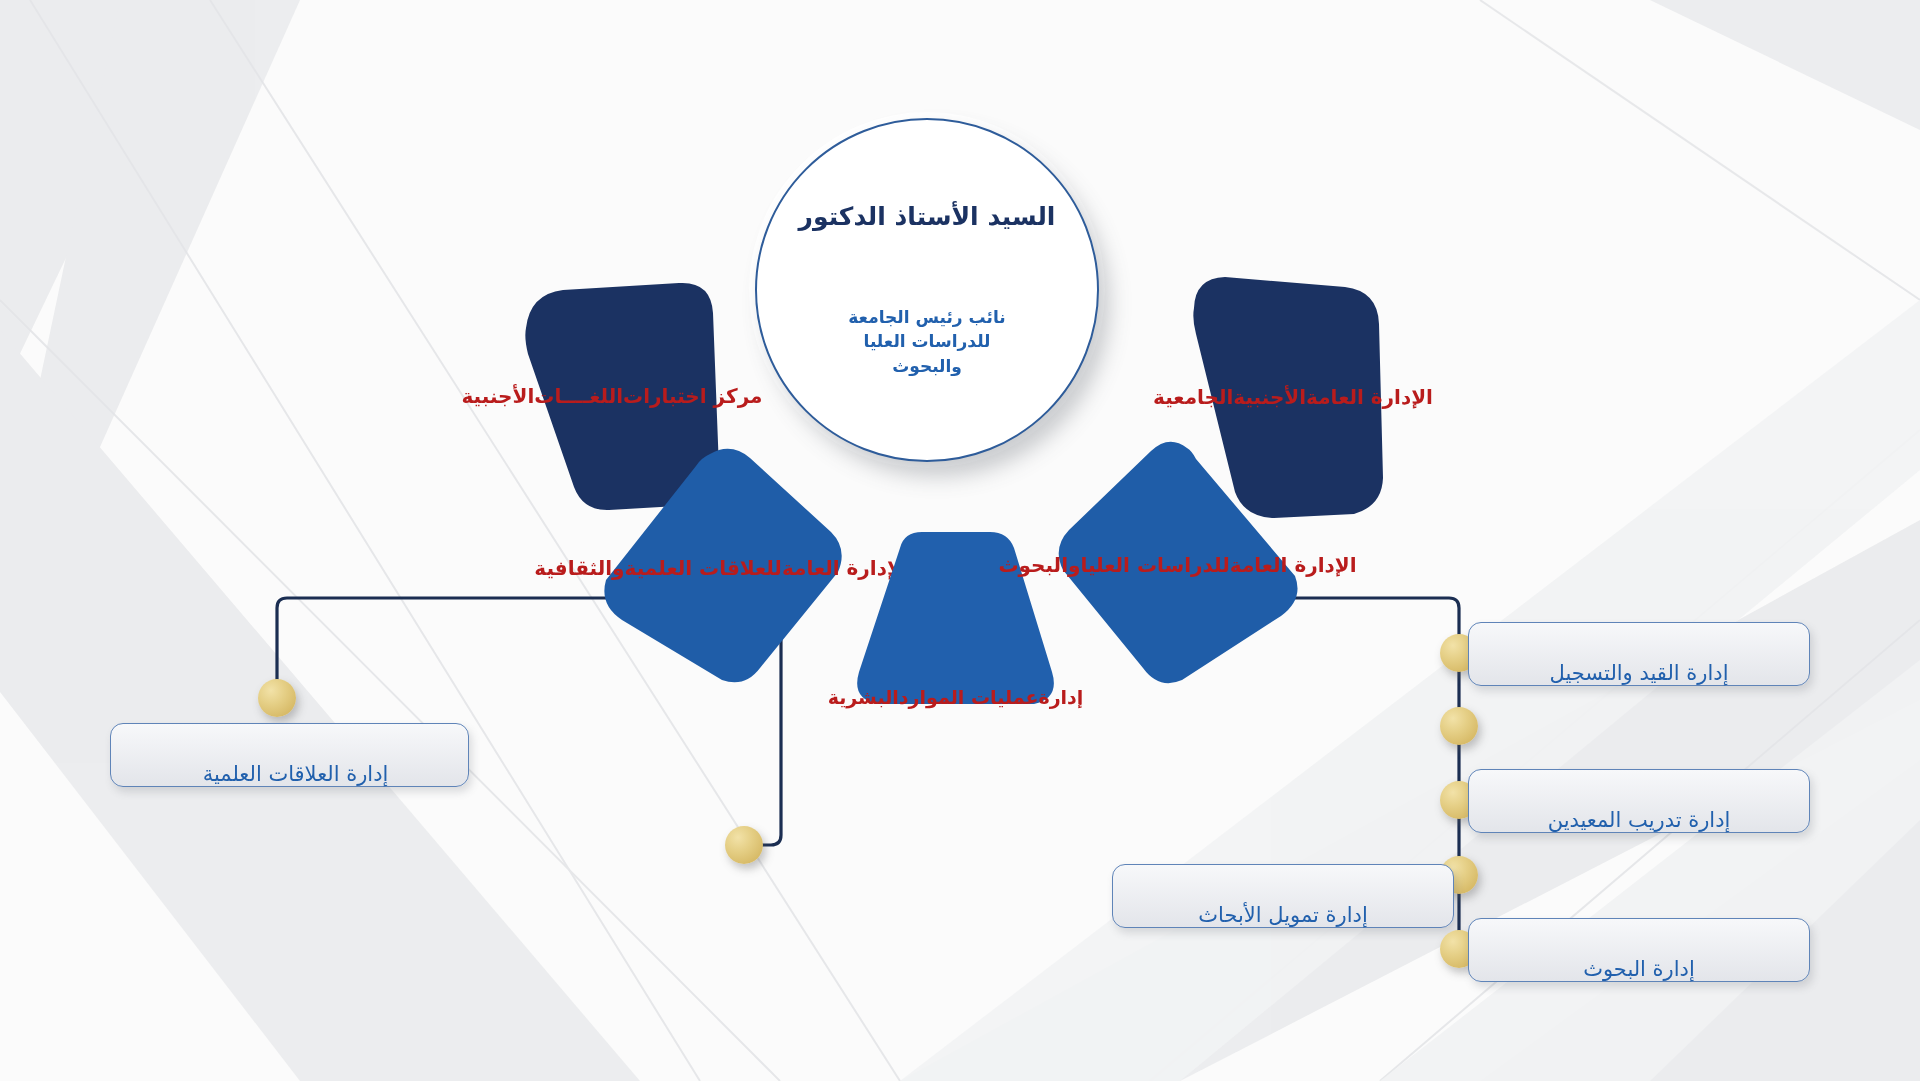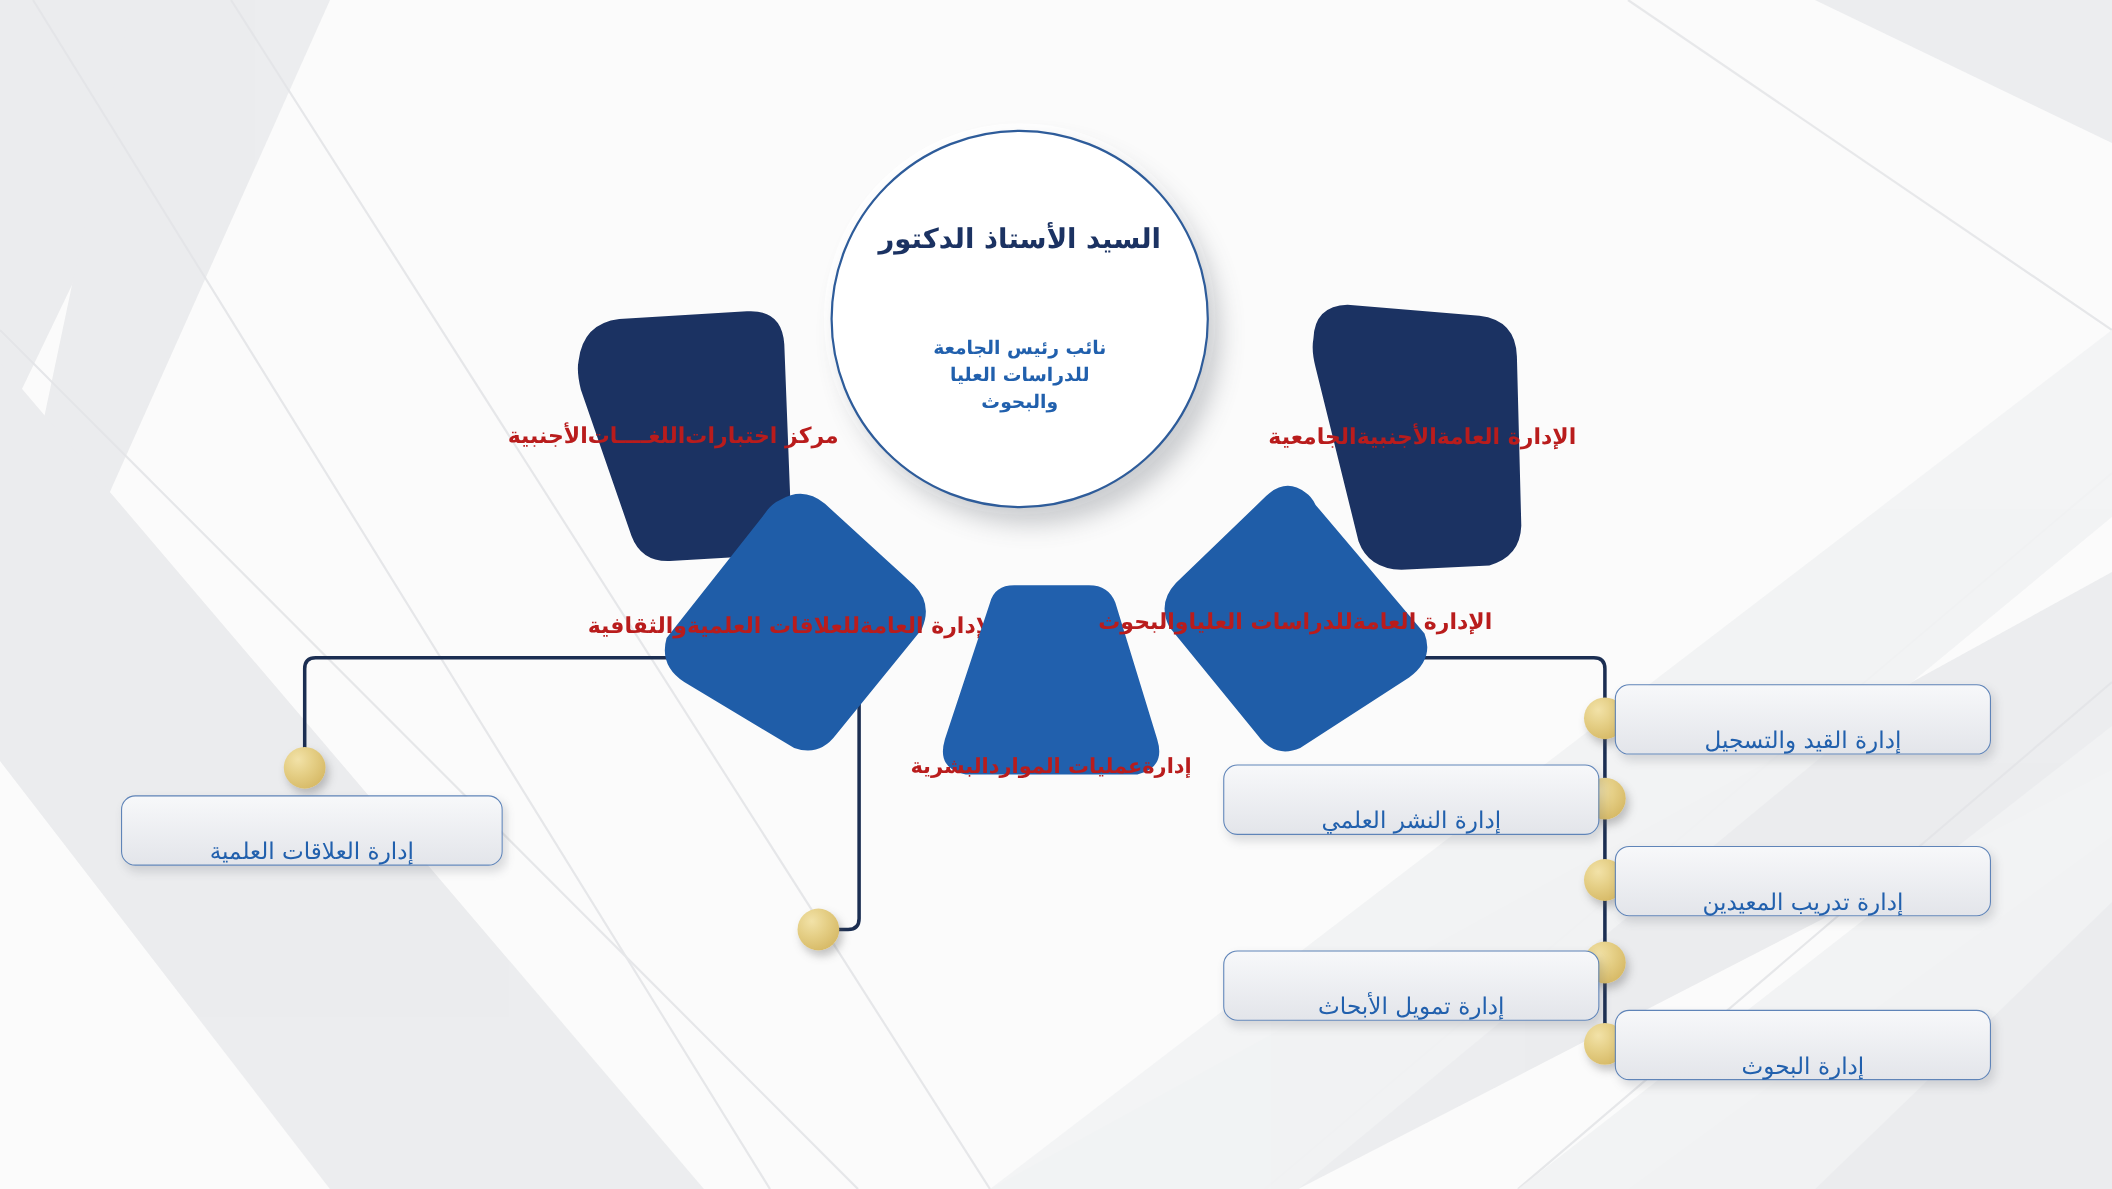--- a/index.html
+++ b/index.html
@@ -166,35 +166,32 @@
   <div id="center-circle" class="abs">
     <div class="top-line">السيد الأستاذ الدكتور</div>
     <div class="sub">
       <span>نائب رئيس الجامعة</span>
       <span>للدراسات العليا</span>
       <span>والبحوث</span>
     </div>
   </div>
 
   <div class="dot" style="left:258px;top:679px;"></div>
-  <div class="pill" style="left:110px;top:723px;width:345px;">
+  <div class="pill" style="left:110px;top:723px;width:345px;padding-left:12px;">
     <span>إدارة العلاقات العلمية</span>
   </div>
 
   <div class="dot" style="left:725px;top:826px;"></div>
 
   <div class="dot" style="left:1440px;top:634px;"></div>
   <div class="pill" style="left:1468px;top:622px;width:340px;">
     <span>إدارة القيد والتسجيل</span>
   </div>
 
   <div class="dot" style="left:1440px;top:707px;"></div>
-  <div class="pill" style="left:1112px;top:695px;width:340px;">
-    <span>إدارة النشر العلمي</span>
-  </div>
 
   <div class="dot" style="left:1440px;top:781px;"></div>
   <div class="pill" style="left:1468px;top:769px;width:340px;">
     <span>إدارة تدريب المعيدين</span>
   </div>
 
   <div class="dot" style="left:1440px;top:856px;"></div>
   <div class="pill" style="left:1112px;top:864px;width:340px;">
     <span>إدارة تمويل الأبحاث</span>
   </div>

